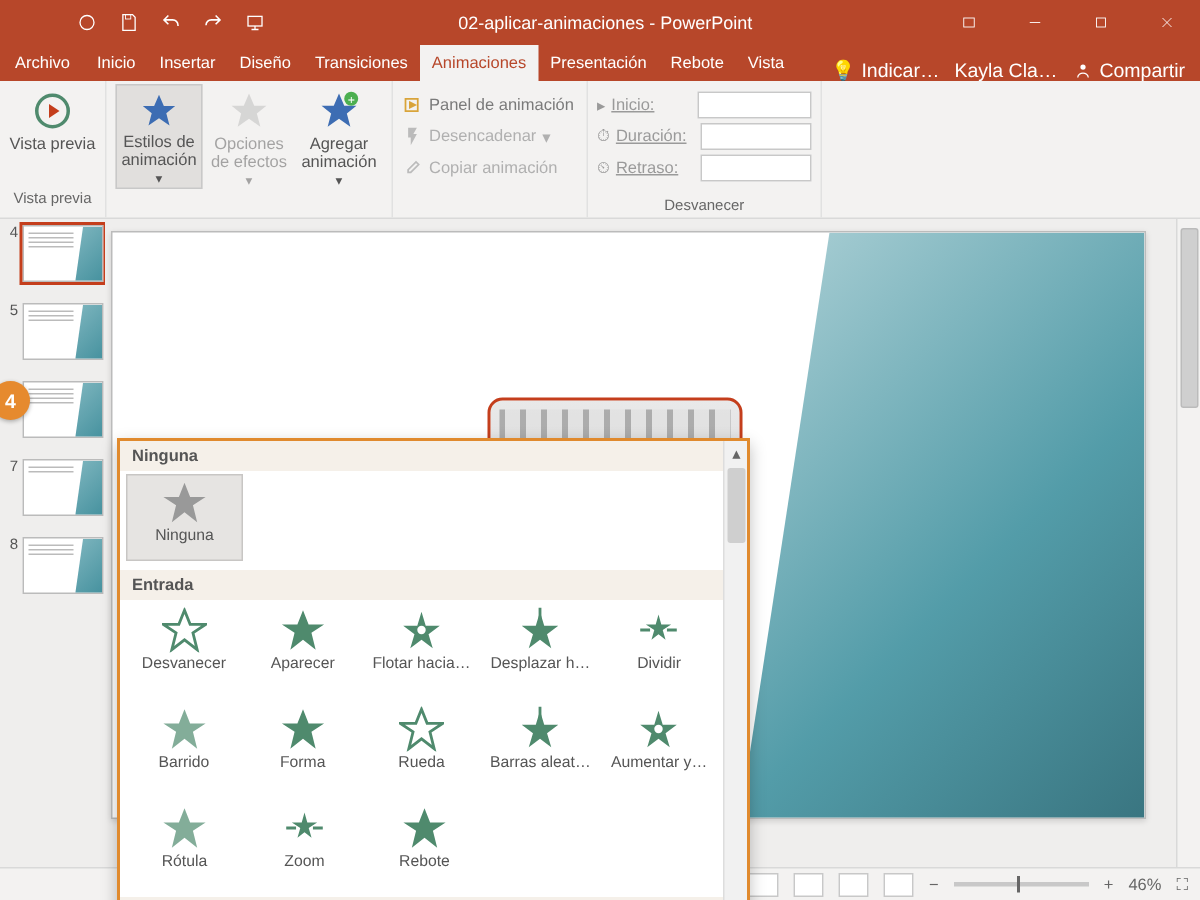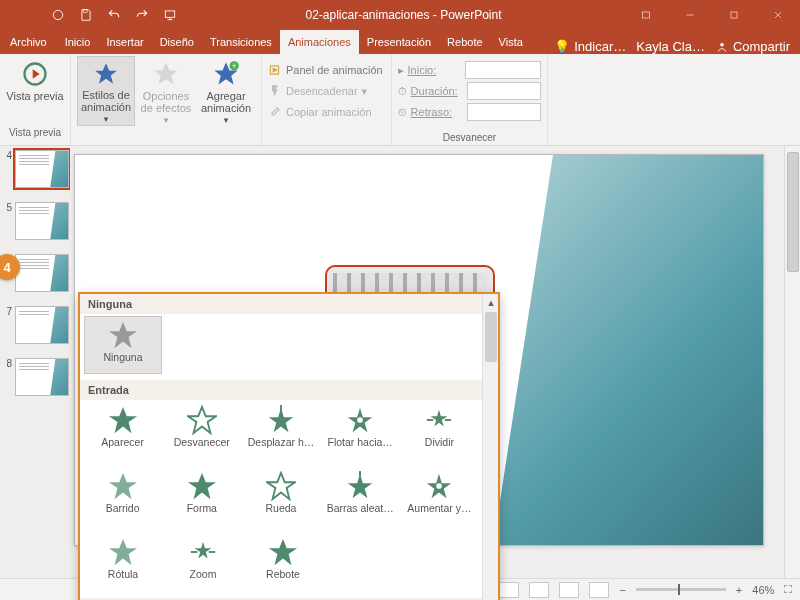--- a/index.html
+++ b/index.html
@@ -316,43 +316,43 @@
             <svg class="star" viewBox="0 0 32 32">
               <polygon points="16,2 20,12 31,12 22,18 25,30 16,23 7,30 10,18 1,12 12,12" fill="#999"></polygon>
             </svg>
             <div class="gtxt">Ninguna</div>
           </div>
         </div>
         <div class="gal-head">Entrada</div>
         <div class="gal-row">
           <div class="gal-item">
             <svg class="star" viewBox="0 0 32 32">
+              <polygon points="16,2 20,12 31,12 22,18 25,30 16,23 7,30 10,18 1,12 12,12" fill="none" stroke="#4f8a6d" stroke-width="2"></polygon>
+            </svg>
+            <div class="gtxt">Desvanecer</div>
+          </div>
+          <div class="gal-item">
+            <svg class="star" viewBox="0 0 32 32">
               <polygon points="16,2 20,12 31,12 22,18 25,30 16,23 7,30 10,18 1,12 12,12" fill="#4f8a6d"></polygon>
             </svg>
             <div class="gtxt">Aparecer</div>
           </div>
           <div class="gal-item">
             <svg class="star" viewBox="0 0 32 32">
-              <polygon points="16,2 20,12 31,12 22,18 25,30 16,23 7,30 10,18 1,12 12,12" fill="none" stroke="#4f8a6d" stroke-width="2"></polygon>
-            </svg>
-            <div class="gtxt">Desvanecer</div>
+              <polygon points="16,3 19,13 29,13 21,19 24,29 16,23 8,29 11,19 3,13 13,13" fill="#4f8a6d"></polygon>
+              <circle cx="16" cy="16" r="3" fill="#fff"></circle>
+            </svg>
+            <div class="gtxt">Flotar hacia…</div>
           </div>
           <div class="gal-item">
             <svg class="star" viewBox="0 0 32 32">
               <polygon points="16,3 19,13 29,13 21,19 24,29 16,23 8,29 11,19 3,13 13,13" fill="#4f8a6d"></polygon>
               <line x1="16" y1="0" x2="16" y2="10" stroke="#4f8a6d" stroke-width="2"></line>
             </svg>
             <div class="gtxt">Desplazar h…</div>
-          </div>
-          <div class="gal-item">
-            <svg class="star" viewBox="0 0 32 32">
-              <polygon points="16,3 19,13 29,13 21,19 24,29 16,23 8,29 11,19 3,13 13,13" fill="#4f8a6d"></polygon>
-              <circle cx="16" cy="16" r="3" fill="#fff"></circle>
-            </svg>
-            <div class="gtxt">Flotar hacia…</div>
           </div>
           <div class="gal-item">
             <svg class="star" viewBox="0 0 32 32">
               <g fill="#4f8a6d">
                 <polygon points="16,5 18,12 25,12 19,16 21,23 16,19 11,23 13,16 7,12 14,12"></polygon>
                 <line x1="3" y1="16" x2="10" y2="16" stroke="#4f8a6d" stroke-width="2"></line>
                 <line x1="22" y1="16" x2="29" y2="16" stroke="#4f8a6d" stroke-width="2"></line>
               </g>
             </svg>
             <div class="gtxt">Dividir</div>

